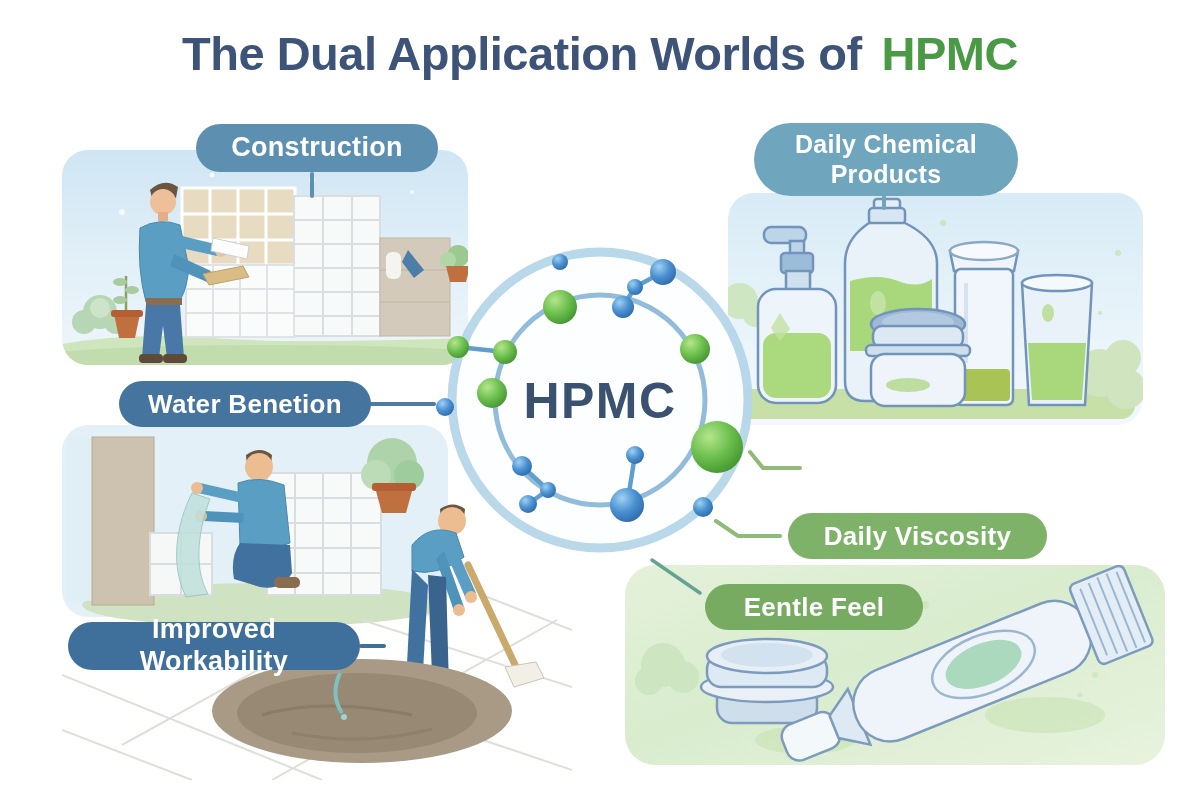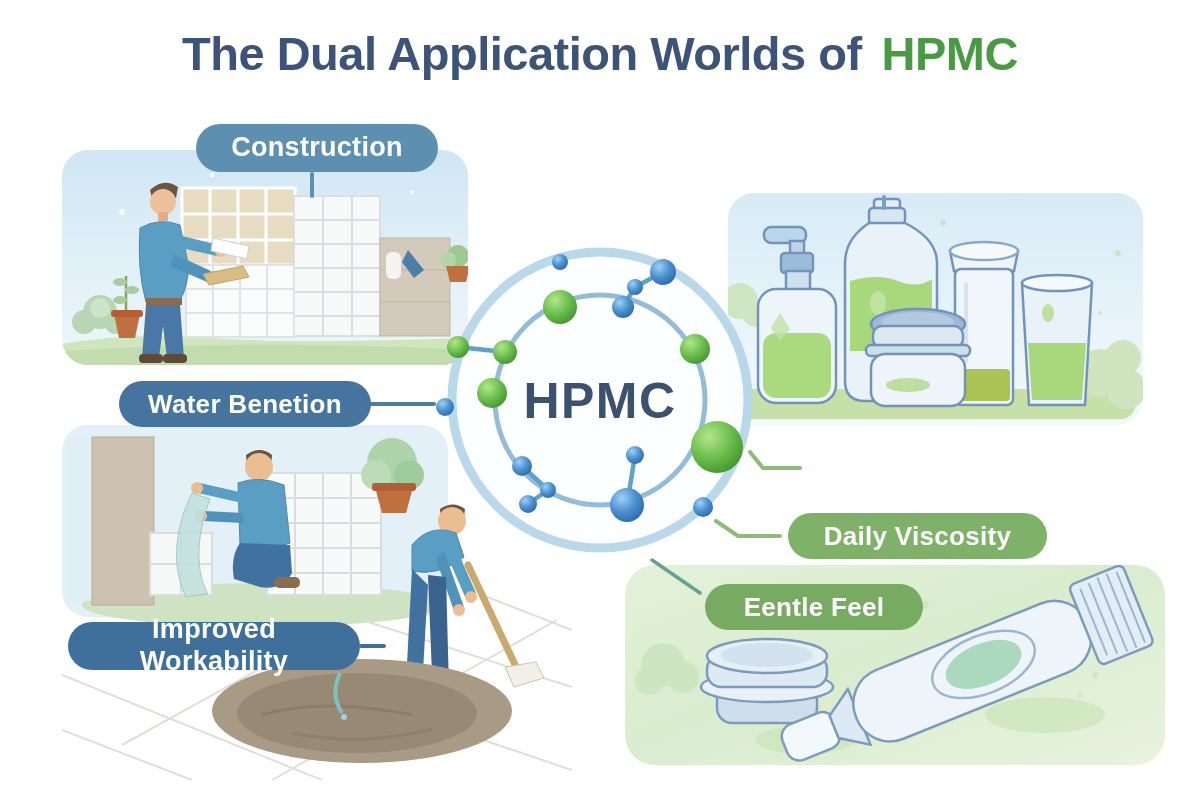--- a/index.html
+++ b/index.html
@@ -399,18 +399,19 @@
   <div class="conn" id="conn-daily"></div>
   <div class="conn" id="conn-water"></div>
   <div class="conn" id="conn-improved"></div>
   <svg id="right-connectors" viewBox="0 0 170 160">
     <path d="M110,12 L123,28 L160,28" fill="none" stroke="#8fba77" stroke-width="4" stroke-linecap="round"></path>
     <path d="M76,81 L98,96 L140,96" fill="none" stroke="#8fba77" stroke-width="4" stroke-linecap="round"></path>
     <path d="M12,120 L60,153" fill="none" stroke="#64a393" stroke-width="3.5" stroke-linecap="round"></path>
   </svg>
 
   <div class="badge" id="badge-construction">Construction</div>
+  <div class="badge" id="badge-daily">Daily Chemical Products</div>
   <div class="badge" id="badge-water">Water Benetion</div>
   <div class="badge" id="badge-improved">Improved Workability</div>
   <div class="badge" id="badge-stable">Daily Viscosity</div>
   <div class="badge" id="badge-eentle">Eentle Feel</div>
 
 </div>
 
 </body></html>

